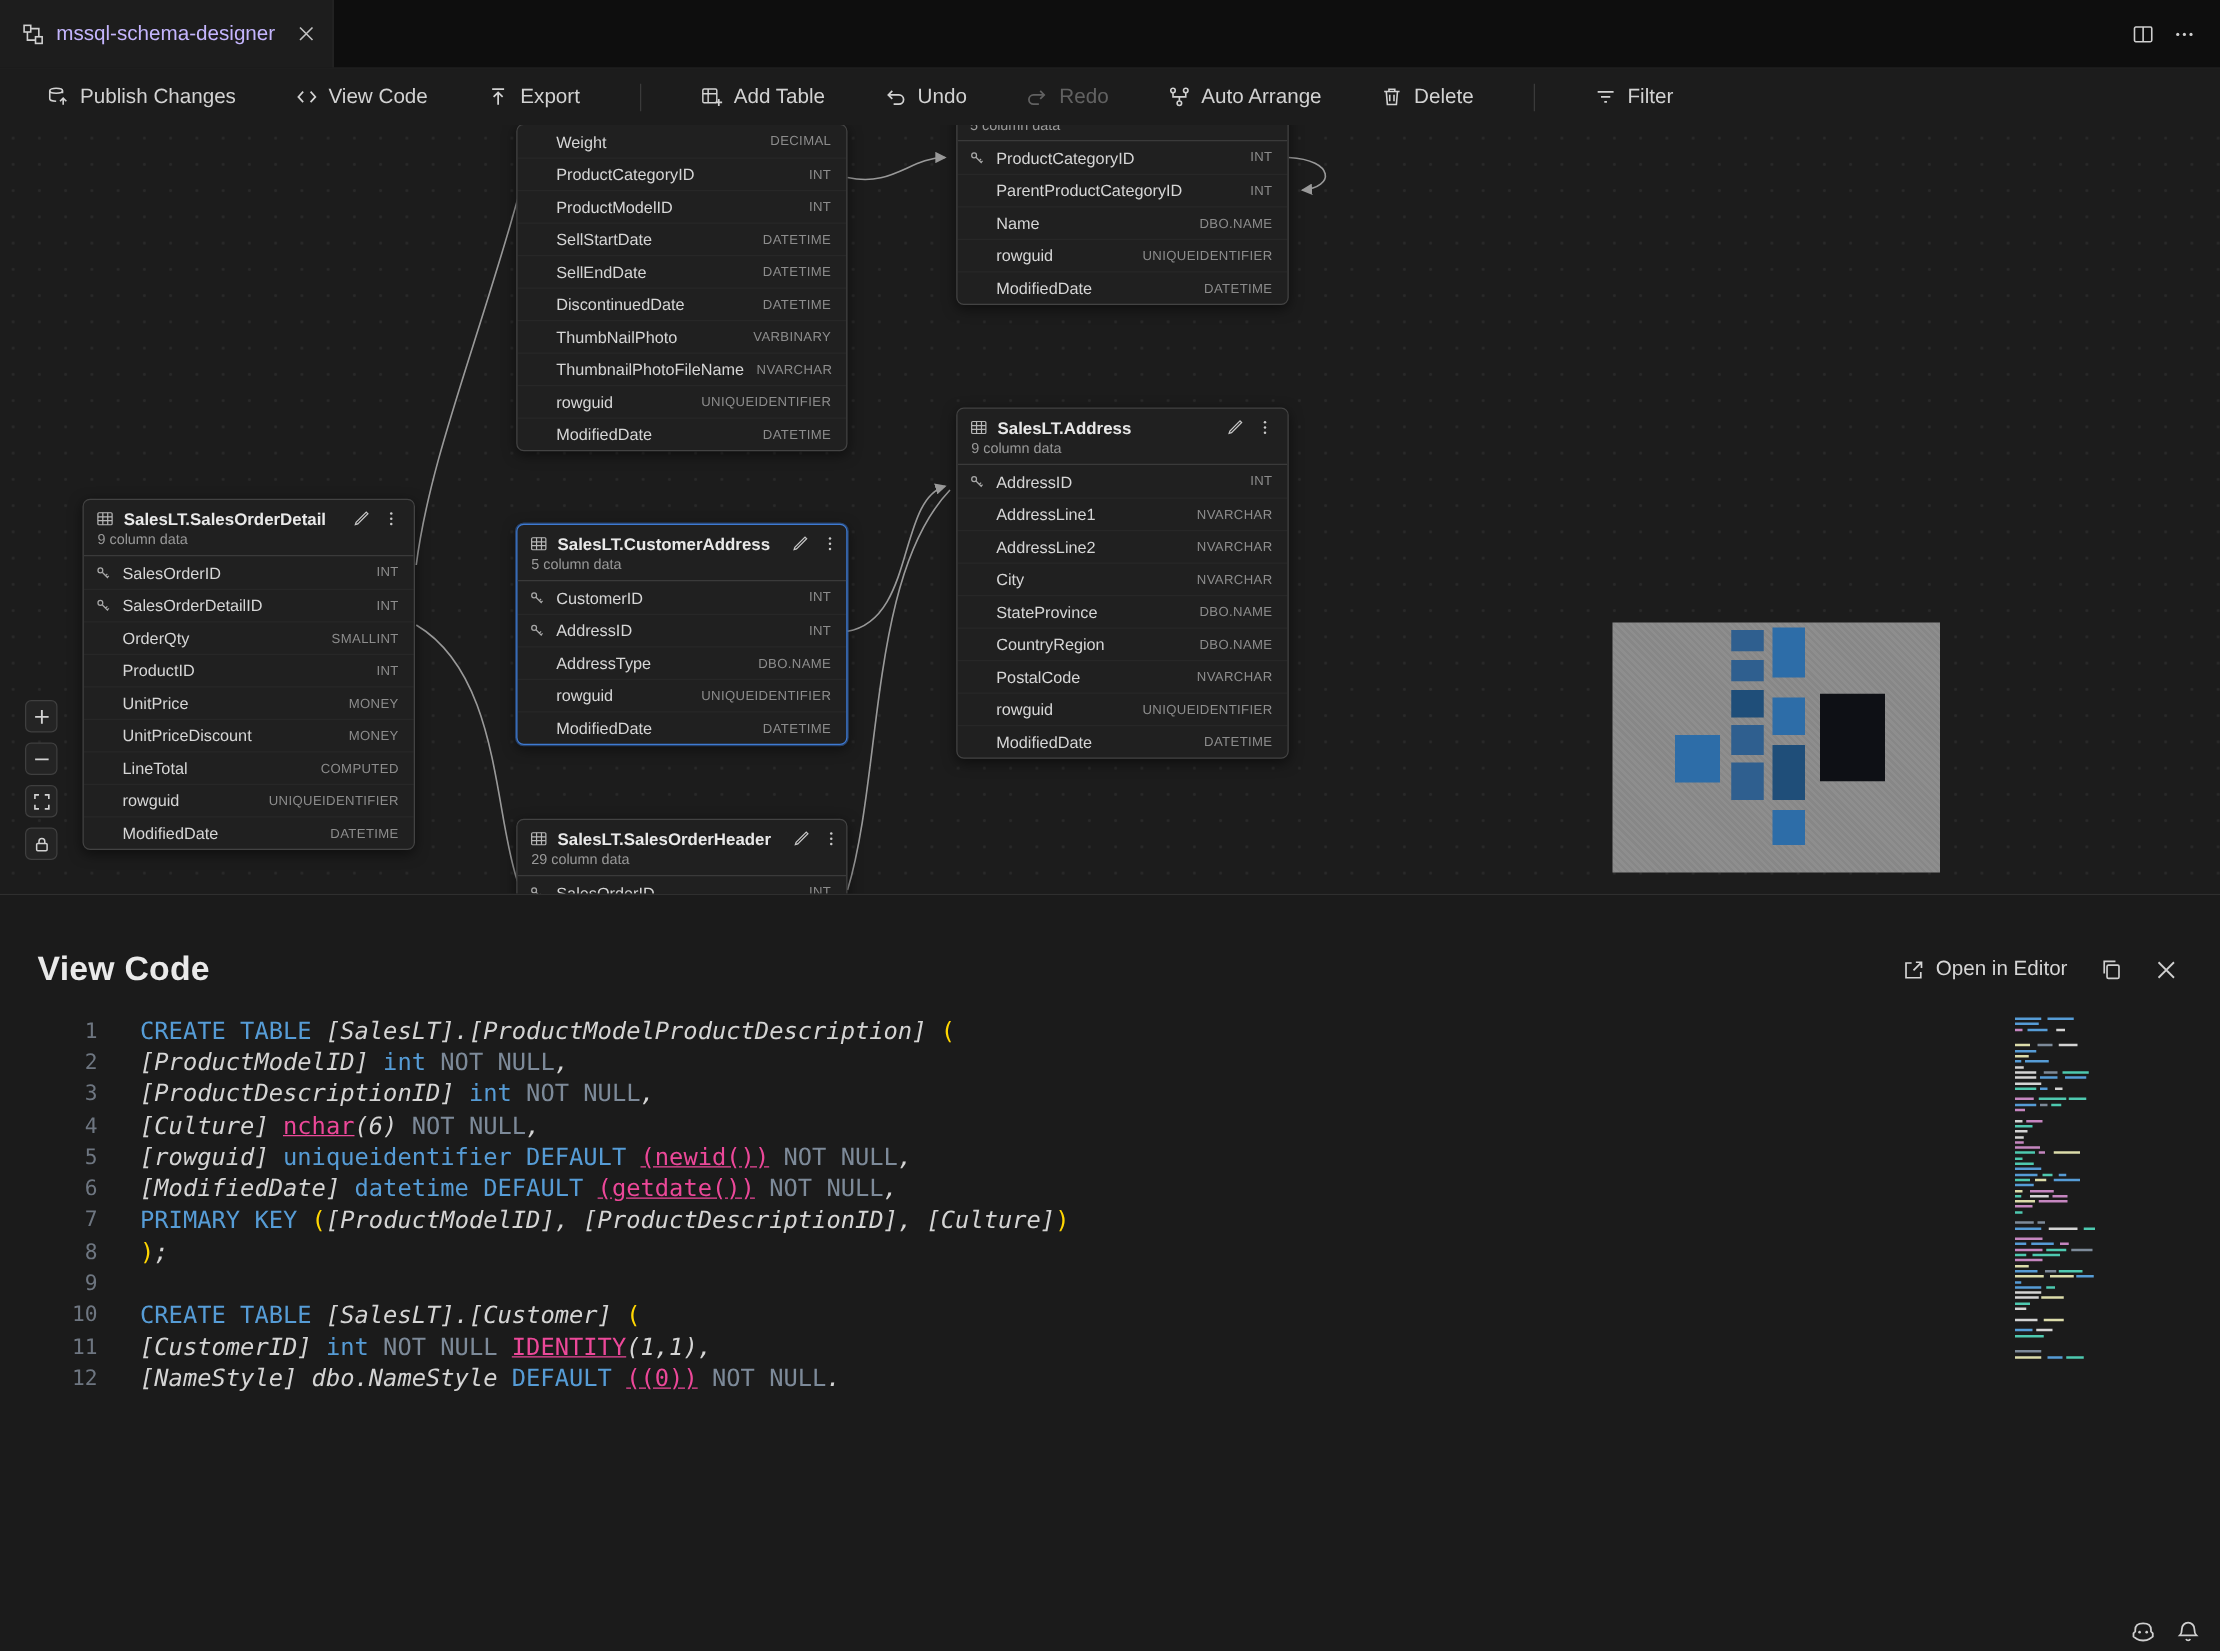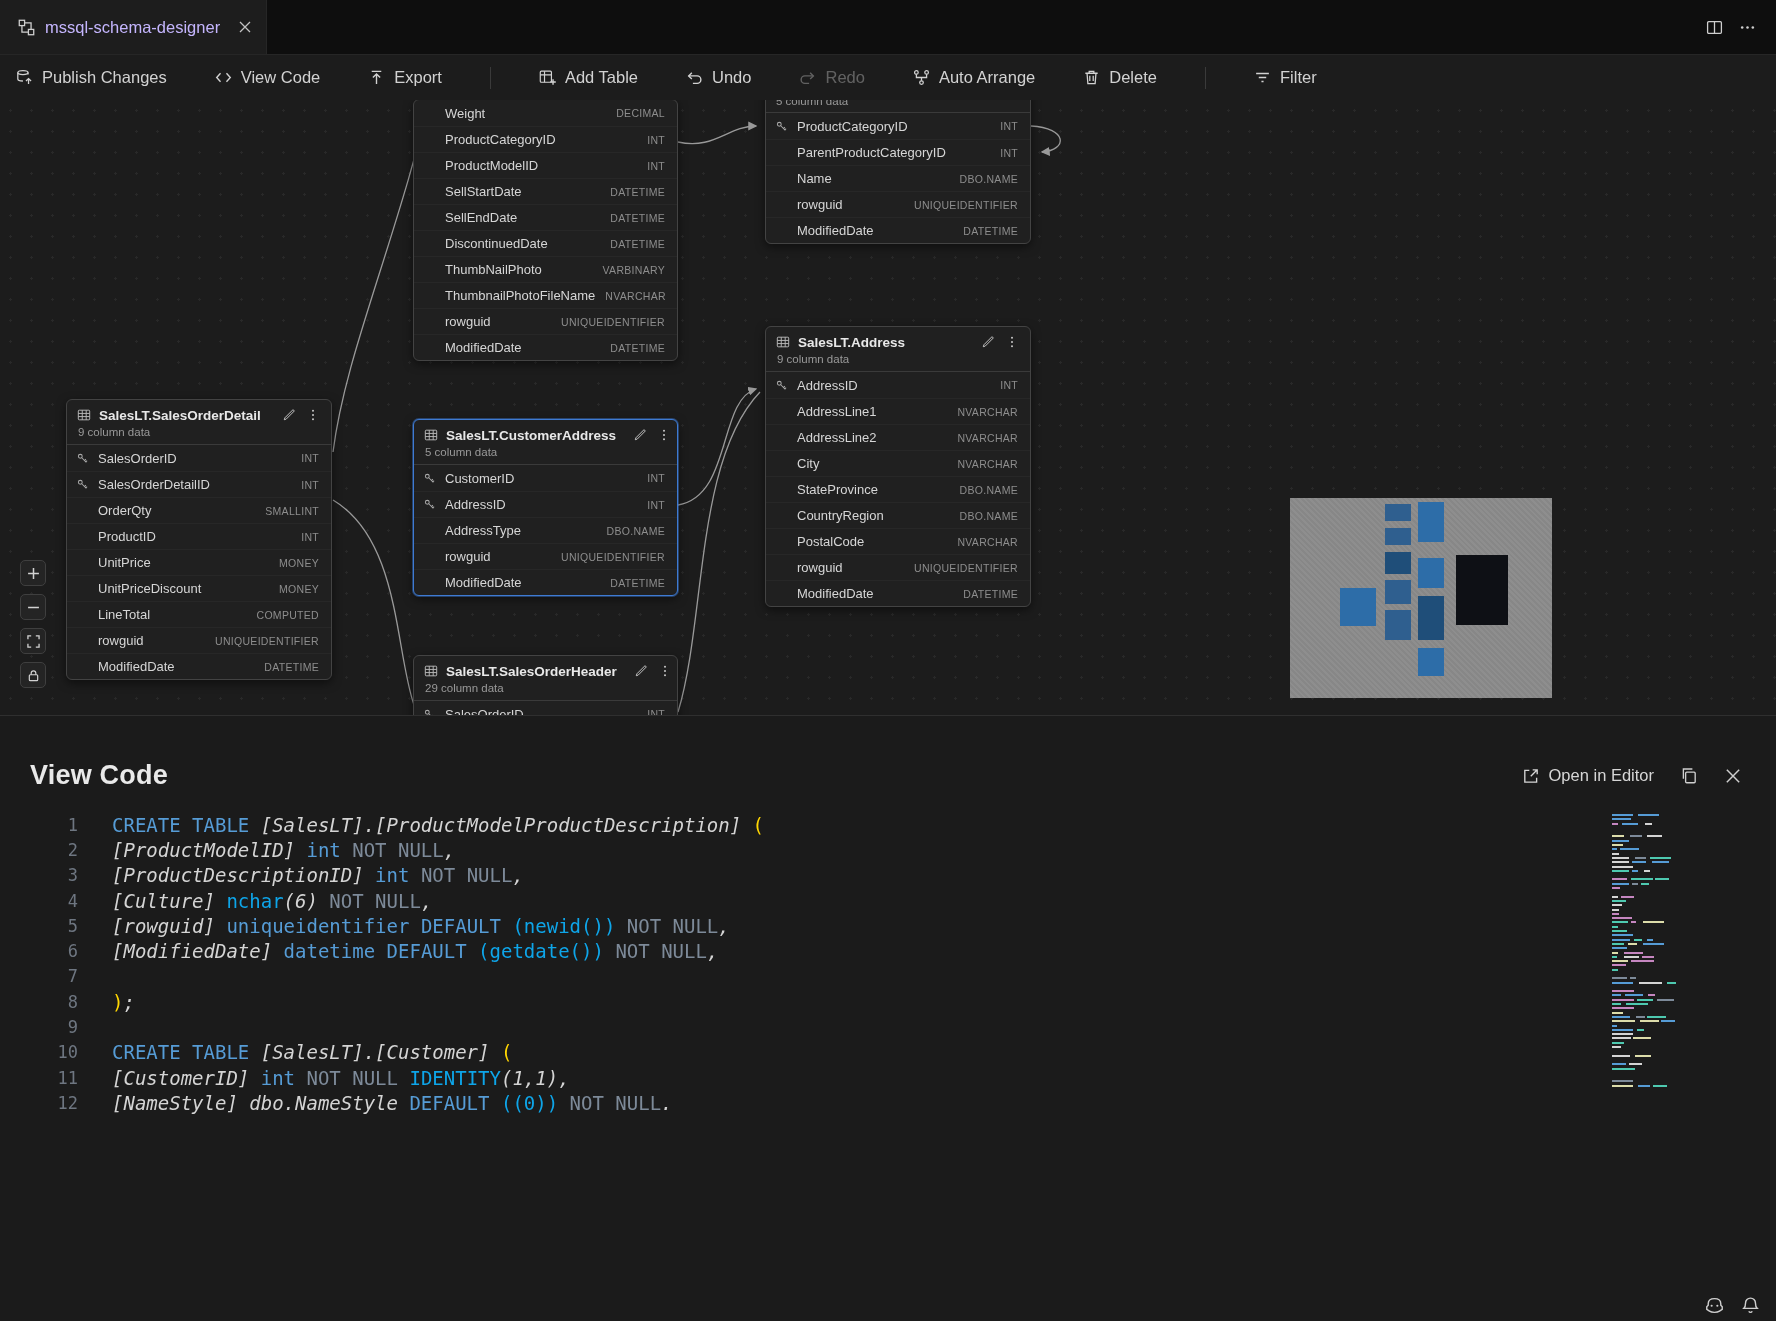--- a/index.html
+++ b/index.html
@@ -10,21 +10,21 @@
   
   .tab-bar{height:55px;background:#0e0e0e;display:flex;align-items:stretch;border-bottom:1px solid #262626;}
   .tab{display:flex;align-items:center;gap:10px;background:#1d1d1d;padding:0 14px 0 18px;
     min-width:258px;border-right:1px solid #262626;cursor:pointer;}
   .tab-title{color:#c4b5fd;font-size:16.5px;white-space:nowrap;}
   .tab-close{color:#c2c2c2;display:flex;margin-left:8px;cursor:pointer;}
   .tab-bar-actions{margin-left:auto;display:flex;align-items:center;gap:16px;padding-right:20px;color:#cfcfcf;}
   .icon-btn{display:flex;align-items:center;cursor:pointer;}
 
   
-  .toolbar{height:45px;background:#1c1c1c;display:flex;align-items:center;padding-left:16px;}
+  .toolbar{height:45px;background:#1c1c1c;display:flex;align-items:center;padding-left:38px;}
   .tb{display:flex;align-items:center;gap:9px;background:none;border:none;color:#d2d2d2;
     font-size:16.5px;font-family:inherit;cursor:pointer;margin-right:48px;white-space:nowrap;}
   .tb svg{display:block;}
   .tb.disabled{opacity:.38;}
   .tb-sep{width:1px;height:22px;background:#3a3a3a;margin-right:48px;}
 
   
   .canvas{position:relative;height:615px;background:#1c1c1c;
     background-image:radial-gradient(circle,#292929 1px,transparent 1.3px);
     background-size:21px 21px;overflow:hidden;}
@@ -60,21 +60,21 @@
   .panel-actions{margin-left:auto;display:flex;align-items:center;gap:26px;}
   .open-editor{display:flex;align-items:center;gap:9px;background:none;border:none;color:#d6d6d6;
     font-size:16.5px;font-family:inherit;cursor:pointer;}
   .pa-icon{display:flex;color:#cfcfcf;cursor:pointer;}
 
   .code-area{position:relative;margin-top:21px;font-family:"DejaVu Sans Mono","Liberation Mono",monospace;}
   .code-line{display:flex;height:25.3px;align-items:center;}
   .ln{width:78px;text-align:right;color:#6e7681;font-size:17px;flex:none;}
   .tks{margin-left:34px;font-size:19px;white-space:pre;}
   .tok-kw{color:#569cd6;}
-  .tok-fn{color:#0ea5e9;}
+  .tok-fn{color:#ec4899;text-decoration:underline;}
   .tok-mut{color:#7d8a99;}
   .tok-br{color:#ffd602;}
   .tok-pl{color:#d4d4d4;font-style:italic;}
   .code-minimap{position:absolute;left:1612px;top:2px;width:72px;}
   .mm-row{height:2px;margin-bottom:2.3px;white-space:nowrap;font-size:0;}
   .mm-row span{display:inline-block;height:2px;vertical-align:top;}
 
   .statusbar-icons{position:absolute;right:16px;bottom:6px;display:flex;gap:17px;color:#cfcfcf;}
 </style>
 </head>
@@ -944,20 +944,21 @@
           <div class="code-line">
             <div class="ln">5</div>
             <div class="tks"><span class="tok-pl">[rowguid] </span><span class="tok-kw">uniqueidentifier</span><span class="tok-pl"> </span><span class="tok-kw">DEFAULT</span><span class="tok-pl"> </span><span class="tok-fn">(newid())</span><span class="tok-mut"> NOT NULL</span><span class="tok-pl">,</span></div>
           </div>
           <div class="code-line">
             <div class="ln">6</div>
             <div class="tks"><span class="tok-pl">[ModifiedDate] </span><span class="tok-kw">datetime</span><span class="tok-pl"> </span><span class="tok-kw">DEFAULT</span><span class="tok-pl"> </span><span class="tok-fn">(getdate())</span><span class="tok-mut"> NOT NULL</span><span class="tok-pl">,</span></div>
           </div>
           <div class="code-line">
             <div class="ln">7</div>
+            <div class="tks"><span class="tok-kw">PRIMARY KEY</span><span class="tok-pl"> </span><span class="tok-br">(</span><span class="tok-pl">[ProductModelID], [ProductDescriptionID], [Culture]</span><span class="tok-br">)</span></div>
           </div>
           <div class="code-line">
             <div class="ln">8</div>
             <div class="tks"><span class="tok-br">)</span><span class="tok-pl">;</span></div>
           </div>
           <div class="code-line">
             <div class="ln">9</div>
             <div class="tks"></div>
           </div>
           <div class="code-line">

